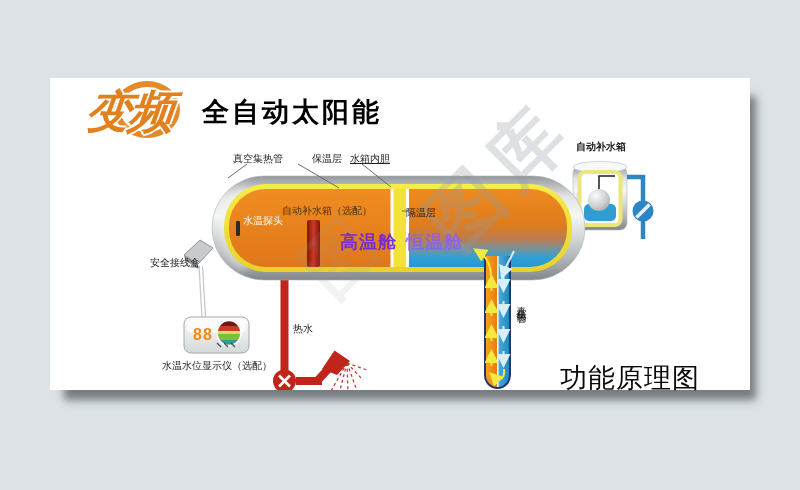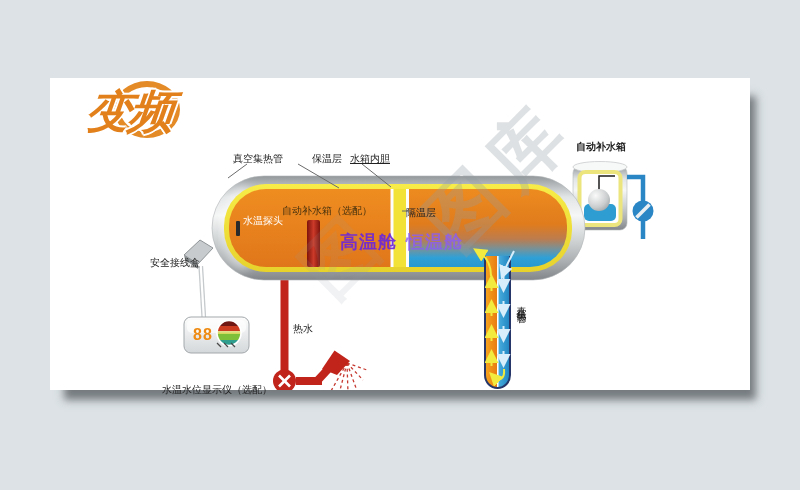--- a/index.html
+++ b/index.html
@@ -41,40 +41,41 @@
   .lbl{position:absolute;font-size:10px;color:#222;white-space:nowrap;z-index:4;}
   .lbl-shell{left:183px;top:74px;}
   .lbl-insul{left:238px;top:74px;margin-left:24px;}
   .lbl-liner{left:300px;top:74px;text-decoration:underline;}
   .lbl-divider{left:356px;top:128px;}
   .lbl-aux{left:232px;top:126px;color:#43300e;}
   .lbl-probe{left:193px;top:136px;color:#ffffff;}
   .lbl-hot-ch{left:290px;top:152px;font-size:18px;font-weight:bold;color:#6d28d9;opacity:.92;letter-spacing:1px;}
   .lbl-const-ch{left:356px;top:152px;font-size:18px;font-weight:bold;color:#8b5cf6;opacity:.8;letter-spacing:1px;}
   .lbl-junction{left:100px;top:178px;}
-  .lbl-display{left:112px;top:281px;margin-top:24px;}
+  .lbl-display{left:112px;top:281px;}
   .lbl-hotwater{left:243px;top:244px;}
   .lbl-refill{left:526px;top:62px;font-weight:600;}
   .lbl-vtube{left:464px;top:220px;writing-mode:vertical-rl;letter-spacing:2px;}
   
   .wm{position:absolute;display:flex;align-items:center;justify-content:center;
       transform:rotate(-45deg);font-weight:bold;pointer-events:none;z-index:3;}
   .wm-main{left:330px;top:8px;width:240px;height:180px;font-size:74px;
       letter-spacing:12px;color:rgba(145,155,162,0.30);}
   .wm-faint{left:200px;top:110px;width:180px;height:140px;font-size:72px;
       color:rgba(145,155,162,0.13);}
   .diagram-svg{position:absolute;left:0;top:0;z-index:2;}
 </style>
 </head>
 <body>
 
 <div class="panel">
 
   <div class="logo-ring"></div>
   <div class="logo-text">变频</div>
+  <div class="page-title">全自动太阳能</div>
 
   <svg class="diagram-svg" width="700" height="312" viewBox="0 0 700 312">
     <defs>
       <linearGradient id="gradShell" x1="0" y1="0" x2="0" y2="1">
         <stop offset="0" stop-color="#93989b"></stop>
           <stop offset="0.2" stop-color="#e2e5e6"></stop>
         <stop offset="0.38" stop-color="#f5f6f6"></stop>
           <stop offset="0.62" stop-color="#cfd3d4"></stop>
         <stop offset="0.82" stop-color="#abafb1"></stop>
           <stop offset="1" stop-color="#82868a"></stop>
@@ -255,13 +256,14 @@
   <div class="lbl lbl-aux">自动补水箱（选配）</div>
   <div class="lbl lbl-probe">水温探头</div>
   <div class="lbl lbl-hot-ch">高温舱</div>
   <div class="lbl lbl-const-ch">恒温舱</div>
   <div class="lbl lbl-junction">安全接线盒</div>
   <div class="lbl lbl-display">水温水位显示仪（选配）</div>
   <div class="lbl lbl-hotwater">热水</div>
   <div class="lbl lbl-refill">自动补水箱</div>
   <div class="lbl lbl-vtube">真空集热管</div>
 
+  <div class="caption">功能原理图</div>
 </div>
 
 </body></html>

